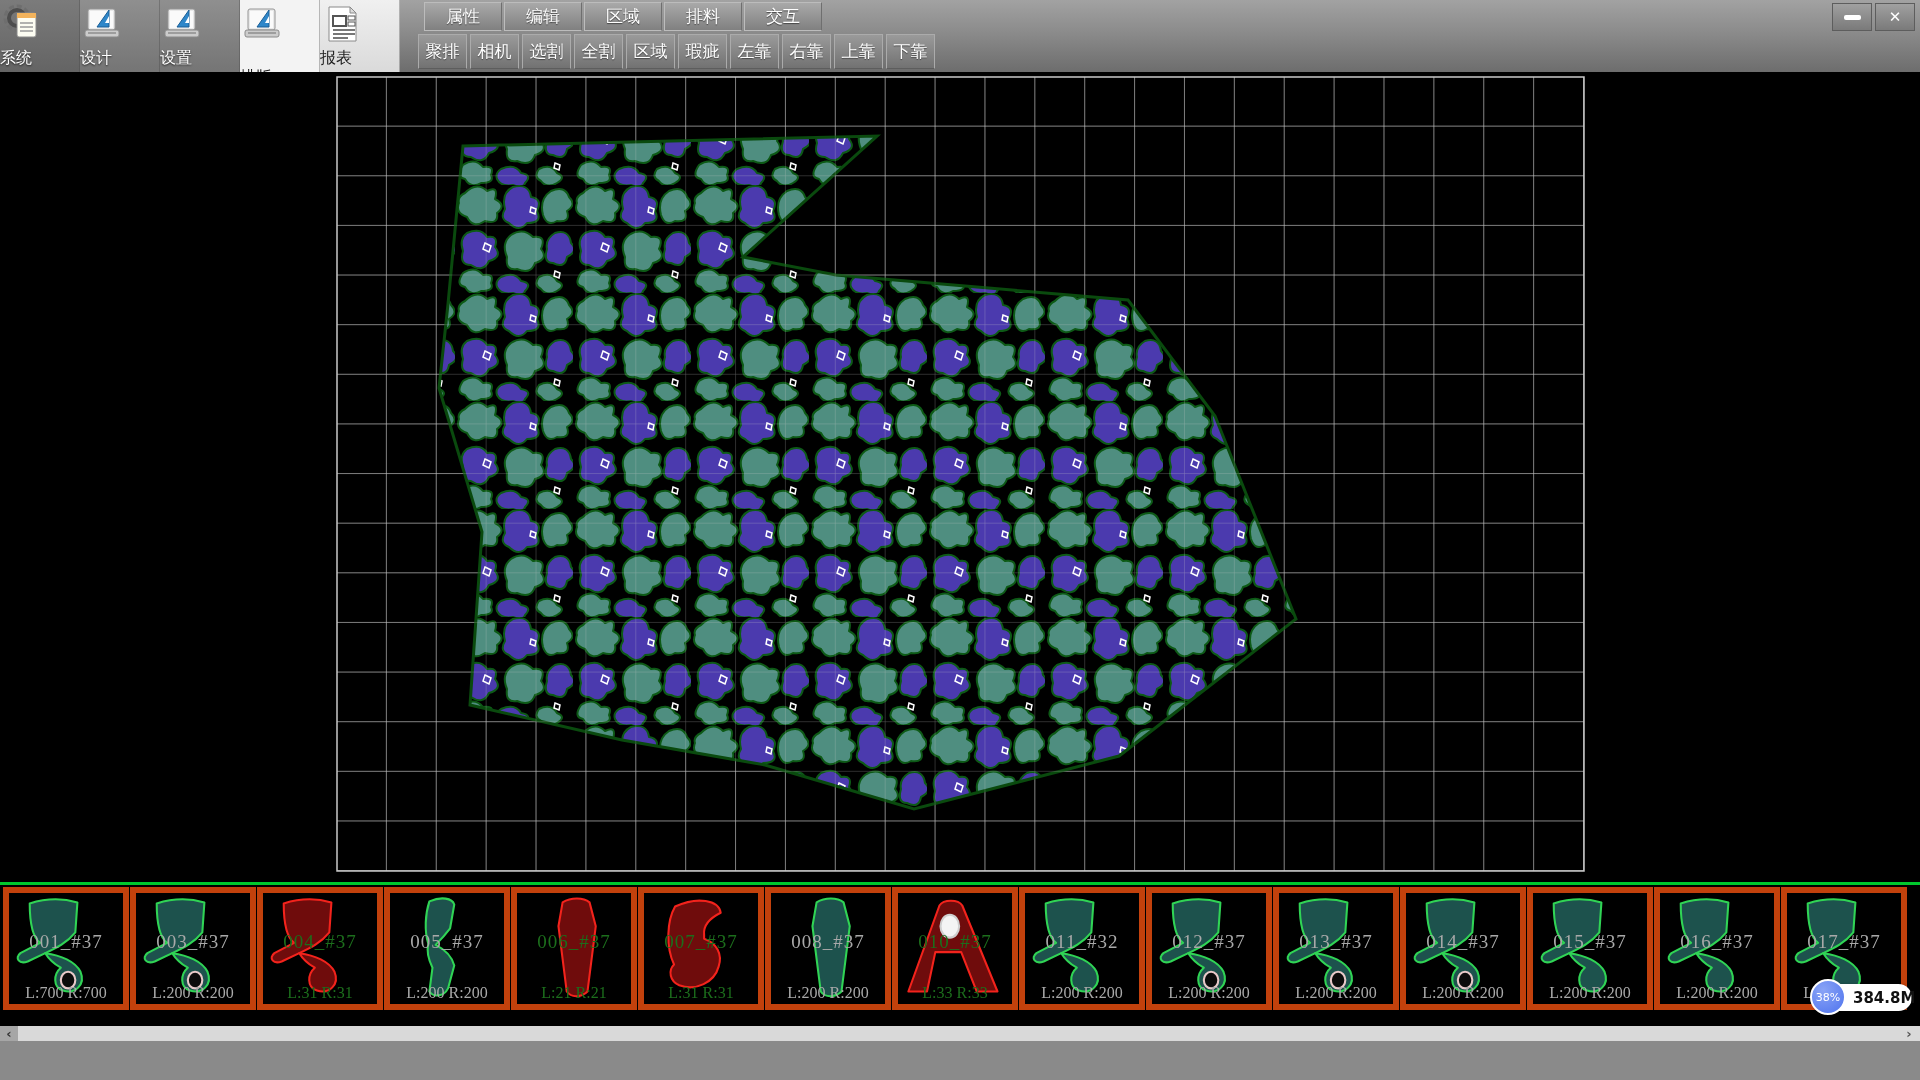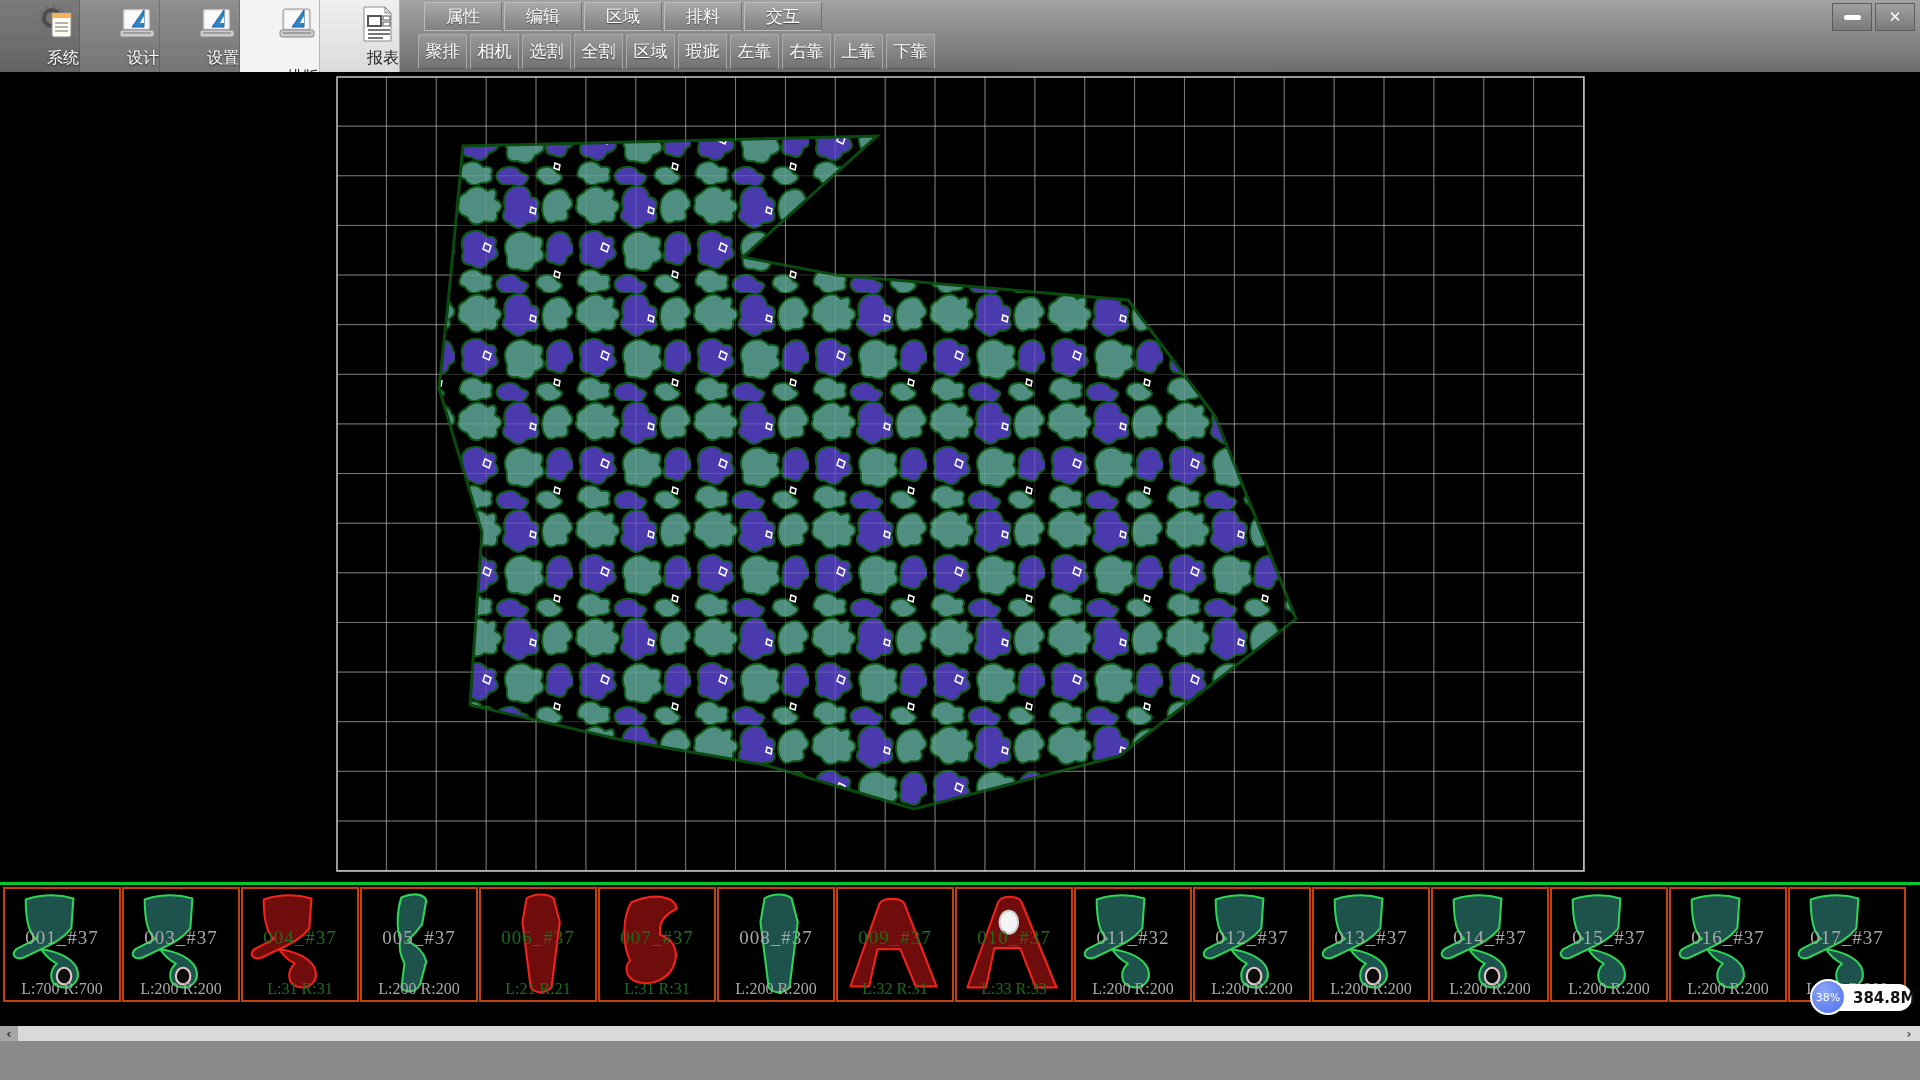--- a/index.html
+++ b/index.html
@@ -4,21 +4,21 @@
 <style>
   html,body{margin:0;padding:0;background:#222;}
   .screen{position:relative;width:1920px;height:1080px;overflow:hidden;background:#000;
           font-family:"DejaVu Sans","Liberation Sans",sans-serif;}
 
   
   .toolbar{position:absolute;left:0;top:0;width:1920px;height:72px;
            background:linear-gradient(180deg,#a2a2a2 0%,#8b8b8b 45%,#6d6d6d 100%);
            border-bottom:1px solid #4a4a4a;}
   .nav-tiles{position:absolute;left:0;top:0;height:72px;display:flex;}
-  .tile{width:80px;height:88px;display:flex;flex-direction:column;align-items:flex-end;
+  .tile{width:80px;height:88px;display:flex;flex-direction:column;align-items:flex-start;
         padding-top:2px;box-sizing:border-box;border-right:1px solid rgba(70,70,70,.35);
         background:linear-gradient(180deg,#8f8f8f,#6f6f6f);cursor:pointer;}
   .tile.dark{background:linear-gradient(180deg,#7b7b7b,#5f5f5f);}
   .tile.sel{background:#f3f3f3;gap:20px;}
   .tile.light{background:linear-gradient(180deg,#f0f0f0,#d5d5d5);}
   .tile .ticon{width:44px;height:44px;display:flex;align-items:center;justify-content:center;}
   .tile .tlbl{font-size:16px;color:#fff;text-shadow:0 1px 2px rgba(0,0,0,.75);margin-top:2px;}
   .tile.sel .tlbl,.tile.light .tlbl{color:#1c1c1c;text-shadow:none;}
 
   .menu-tabs{position:absolute;left:424px;top:2px;display:flex;}
@@ -36,21 +36,21 @@
         color:#fff;font-size:15px;font-weight:bold;cursor:pointer;}
   .minbar{width:17px;height:5px;background:#fff;border-radius:2px;}
 
   
   .canvas{position:absolute;left:0;top:72px;width:1920px;height:810px;background:#000;}
 
   
   .strip{position:absolute;left:0;top:882px;width:1920px;height:144px;background:#000;}
   .stripline{position:absolute;left:0;top:0;width:100%;height:3px;background:#00c82d;}
   .thumbs{position:absolute;left:3px;top:5px;display:flex;}
-  .thumb{position:relative;flex:none;width:114px;height:111px;border:2px solid #c2410c;
+  .thumb{position:relative;flex:none;width:114px;height:111px;border:6px solid #c2410c;
          margin-right:1px;background:#000;cursor:pointer;text-decoration:underline;}
   .thumb svg{position:absolute;left:0;top:0;width:100%;height:100%;}
   .tid{position:absolute;top:38px;width:100%;text-align:center;
        font-family:"Liberation Serif","DejaVu Serif",serif;font-size:19px;letter-spacing:1px;}
   .tmeta{position:absolute;bottom:2px;width:100%;text-align:center;
        font-family:"Liberation Serif","DejaVu Serif",serif;font-size:16px;}
   .tgray{color:#a9a9a9;} .tgreen{color:#1c6e1c;}
 
   
   .hscroll{position:absolute;left:0;top:1026px;width:1920px;height:15px;background:#d9d9d9;}
@@ -259,27 +259,20 @@
         </div>
         <div class="thumb">
           <svg viewBox="0 0 110 107">
             <path d="M44 9 C52 4 64 4 70 9 L76 32 L68 95 C62 101 52 101 48 95 L40 32 Z" fill="#1d524d" stroke="#30d455" stroke-width="2" stroke-linejoin="round"></path>
           </svg>
           <div class="tid tgray">008_#37</div>
           <div class="tmeta tgray">L:200 R:200</div>
         </div>
         <div class="thumb">
           <svg viewBox="0 0 110 107">
-            <path d="M12 94 L40 14 C44 8 60 8 64 14 L95 94 L75 94 L60 58 L38 58 L30 94 Z" fill="#6f0c0c" stroke="#f3231c" stroke-width="2" stroke-linejoin="round"></path>
-          </svg>
-          <div class="tid tgreen">009_#37</div>
-          <div class="tmeta tgreen">L:32 R:31</div>
-        </div>
-        <div class="thumb">
-          <svg viewBox="0 0 110 107">
             <path d="M10 95 L40 12 C44 6 58 6 62 12 L96 95 L76 95 L61 57 L36 57 L28 95 Z" fill="#6f0c0c" stroke="#f3231c" stroke-width="2" stroke-linejoin="round"></path>
             <ellipse cx="50" cy="32" rx="9" ry="11" fill="#f4f4f4" stroke="#cfcfcf" stroke-width="2"></ellipse>
           </svg>
           <div class="tid tgreen">010_#37</div>
           <div class="tmeta tgreen">L:33 R:33</div>
         </div>
         <div class="thumb">
           <svg viewBox="0 0 110 107">
             <path d="M20 10 C36 5 52 5 66 9 L64 38 C56 48 46 53 35 58 L18 66 C10 69 5 63 11 58 L30 48 C22 42 20 26 20 10 Z" fill="#1d524d" stroke="#30d455" stroke-width="2" stroke-linejoin="round"></path>
             <path d="M35 58 C50 60 64 66 69 76 C74 88 64 98 52 94 C42 91 43 78 50 72 C43 68 38 63 35 58 Z" fill="#1d524d" stroke="#30d455" stroke-width="2" stroke-linejoin="round"></path>

